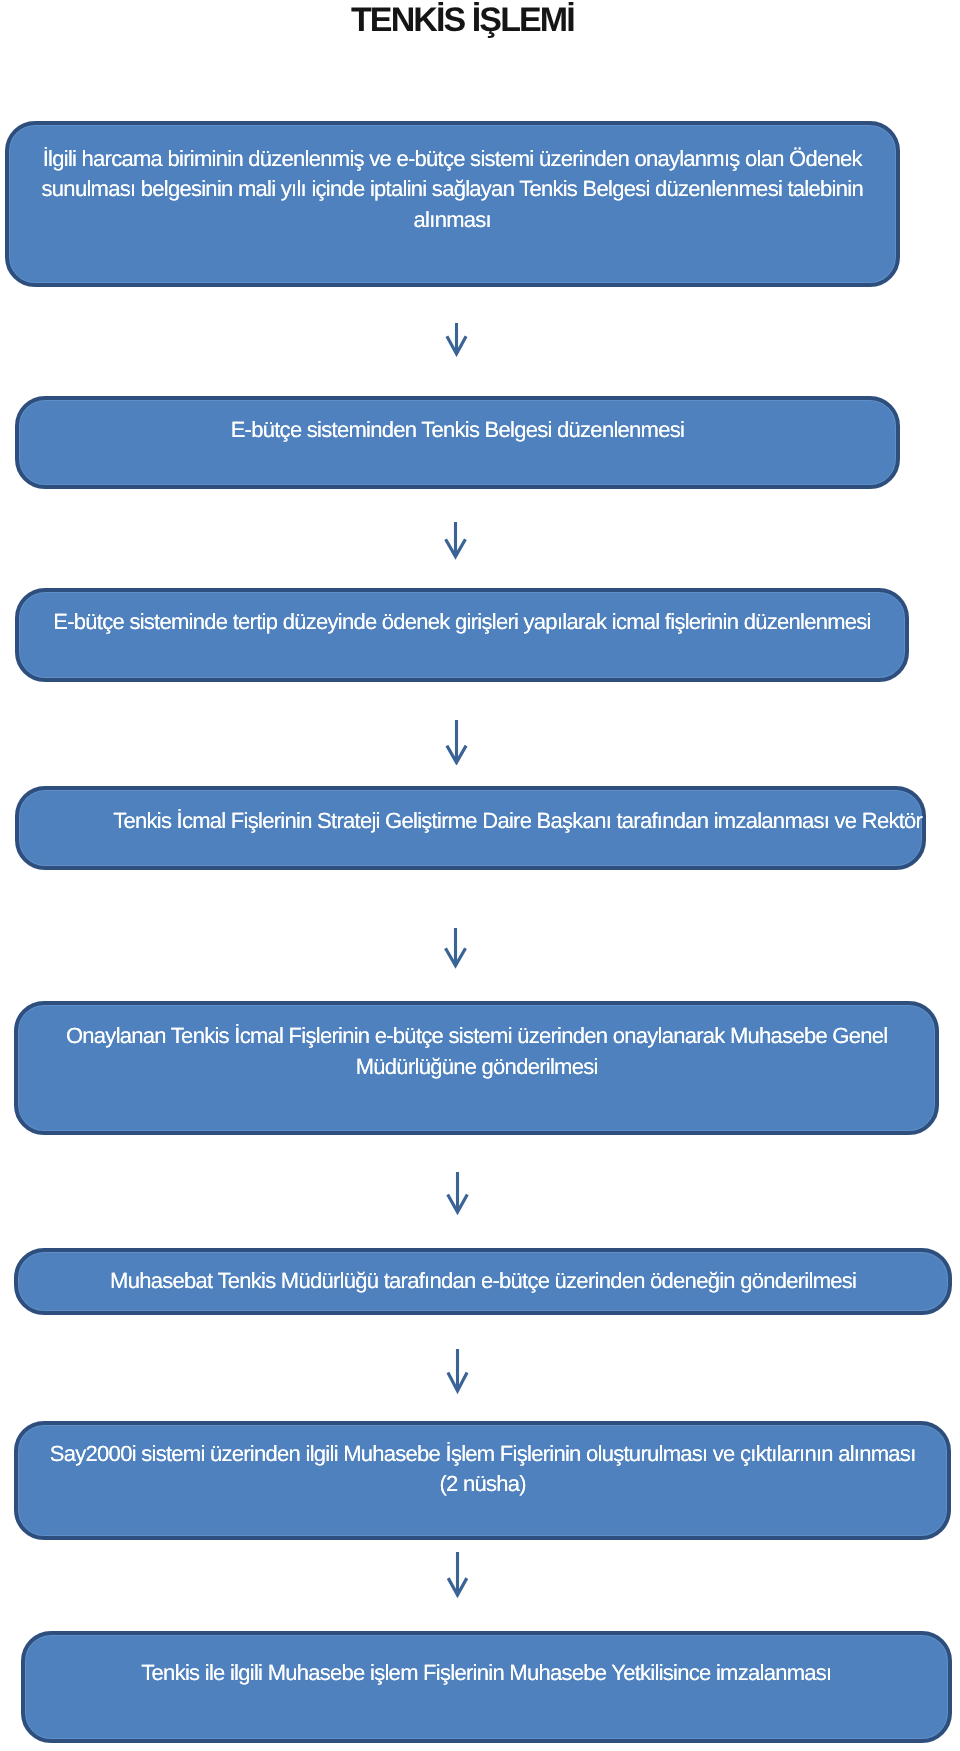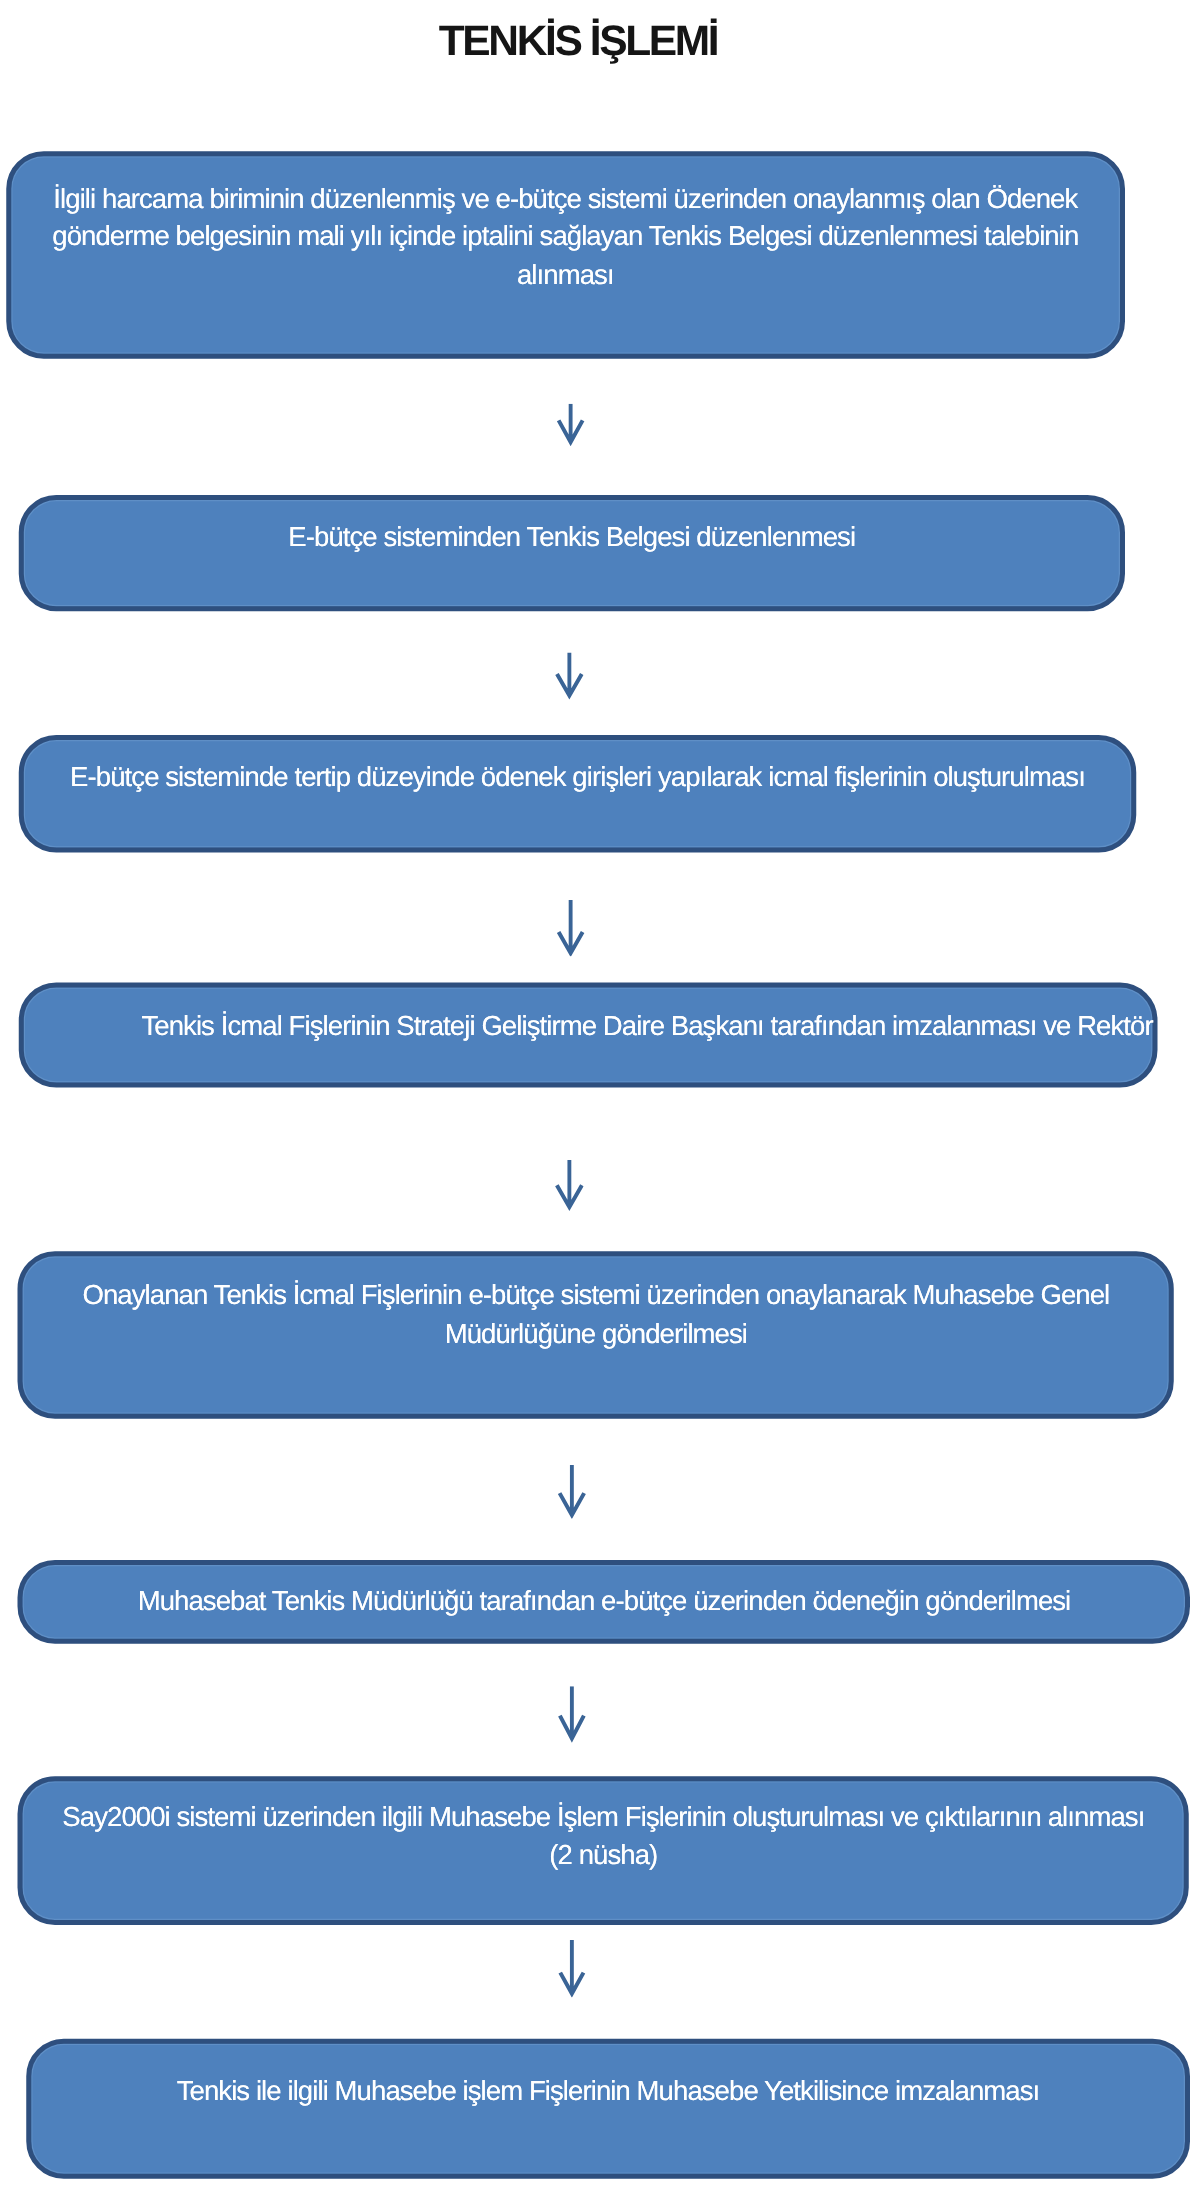--- a/index.html
+++ b/index.html
@@ -42,26 +42,26 @@
   .box .lines{position:absolute;left:0;right:0;}
   .box .line{display:block;width:100%;white-space:nowrap;transform:translateZ(0);text-shadow:0 0 0.45px rgba(255,255,255,0.85);}
 
   .arrow{position:absolute;}
 </style>
 </head>
 <body>
 
 <div class="page">
 
-  <div class="title" style="left:351px;top:2.5px;margin-top:13px;">TENKİS İŞLEMİ</div>
+  <div class="title" style="left:351px;top:2.5px;">TENKİS İŞLEMİ</div>
 
   <div class="box" style="left:5px;top:121px;width:894.5px;height:165.5px;">
     <div class="lines" style="top:18.53px;">
         <span class="line">İlgili harcama biriminin düzenlenmiş ve e-bütçe sistemi üzerinden onaylanmış olan Ödenek</span>
-        <span class="line">gönderme belgesinin mali yılı içinde iptalini sağlayan Tenkis Belgesi düzenlenmesi talebinin</span>
+        <span class="line">sunulması belgesinin mali yılı içinde iptalini sağlayan Tenkis Belgesi düzenlenmesi talebinin</span>
         <span class="line">alınması</span>
       </div>
   </div>
   <div class="arrow" style="left:444.5px;top:322.5px;">
     <svg width="23" height="34.1" viewBox="0 0 23 34.1" xmlns="http://www.w3.org/2000/svg">
         <path d="M 9.95 0 L 13.05 0 L 13.05 24.64 L 19.70 12.56 L 22.50 14.10 L 11.5 34.10 L 0.50 14.10 L 3.30 12.56 L 9.95 24.64 Z" fill="#3a6496"></path>
       </svg>
   </div>
 
   <div class="box" style="left:15px;top:396px;width:884.8px;height:92.5px;">
@@ -70,21 +70,21 @@
       </div>
   </div>
   <div class="arrow" style="left:444.4px;top:522.2px;">
     <svg width="23" height="37.7" viewBox="0 0 23 37.7" xmlns="http://www.w3.org/2000/svg">
         <path d="M 9.95 0 L 13.05 0 L 13.05 28.60 L 20.03 16.50 L 22.80 18.10 L 11.5 37.70 L 0.20 18.10 L 2.97 16.50 L 9.95 28.60 Z" fill="#3a6496"></path>
       </svg>
   </div>
 
   <div class="box" style="left:15px;top:588px;width:894px;height:93.5px;">
     <div class="lines" style="top:14.73px;">
-        <span class="line">E-bütçe sisteminde tertip düzeyinde ödenek girişleri yapılarak icmal fişlerinin oluşturulması</span>
+        <span class="line">E-bütçe sisteminde tertip düzeyinde ödenek girişleri yapılarak icmal fişlerinin düzenlenmesi</span>
       </div>
   </div>
   <div class="arrow" style="left:444.7px;top:719.7px;">
     <svg width="23" height="45.7" viewBox="0 0 23 45.7" xmlns="http://www.w3.org/2000/svg">
         <path d="M 9.95 0 L 13.05 0 L 13.05 36.52 L 19.72 24.82 L 22.50 26.40 L 11.5 45.70 L 0.50 26.40 L 3.28 24.82 L 9.95 36.52 Z" fill="#3a6496"></path>
       </svg>
   </div>
 
   <div class="box" style="left:15px;top:786px;width:911.2px;height:84px;text-align:right;">
     <div class="lines" style="top:16.13px;">

